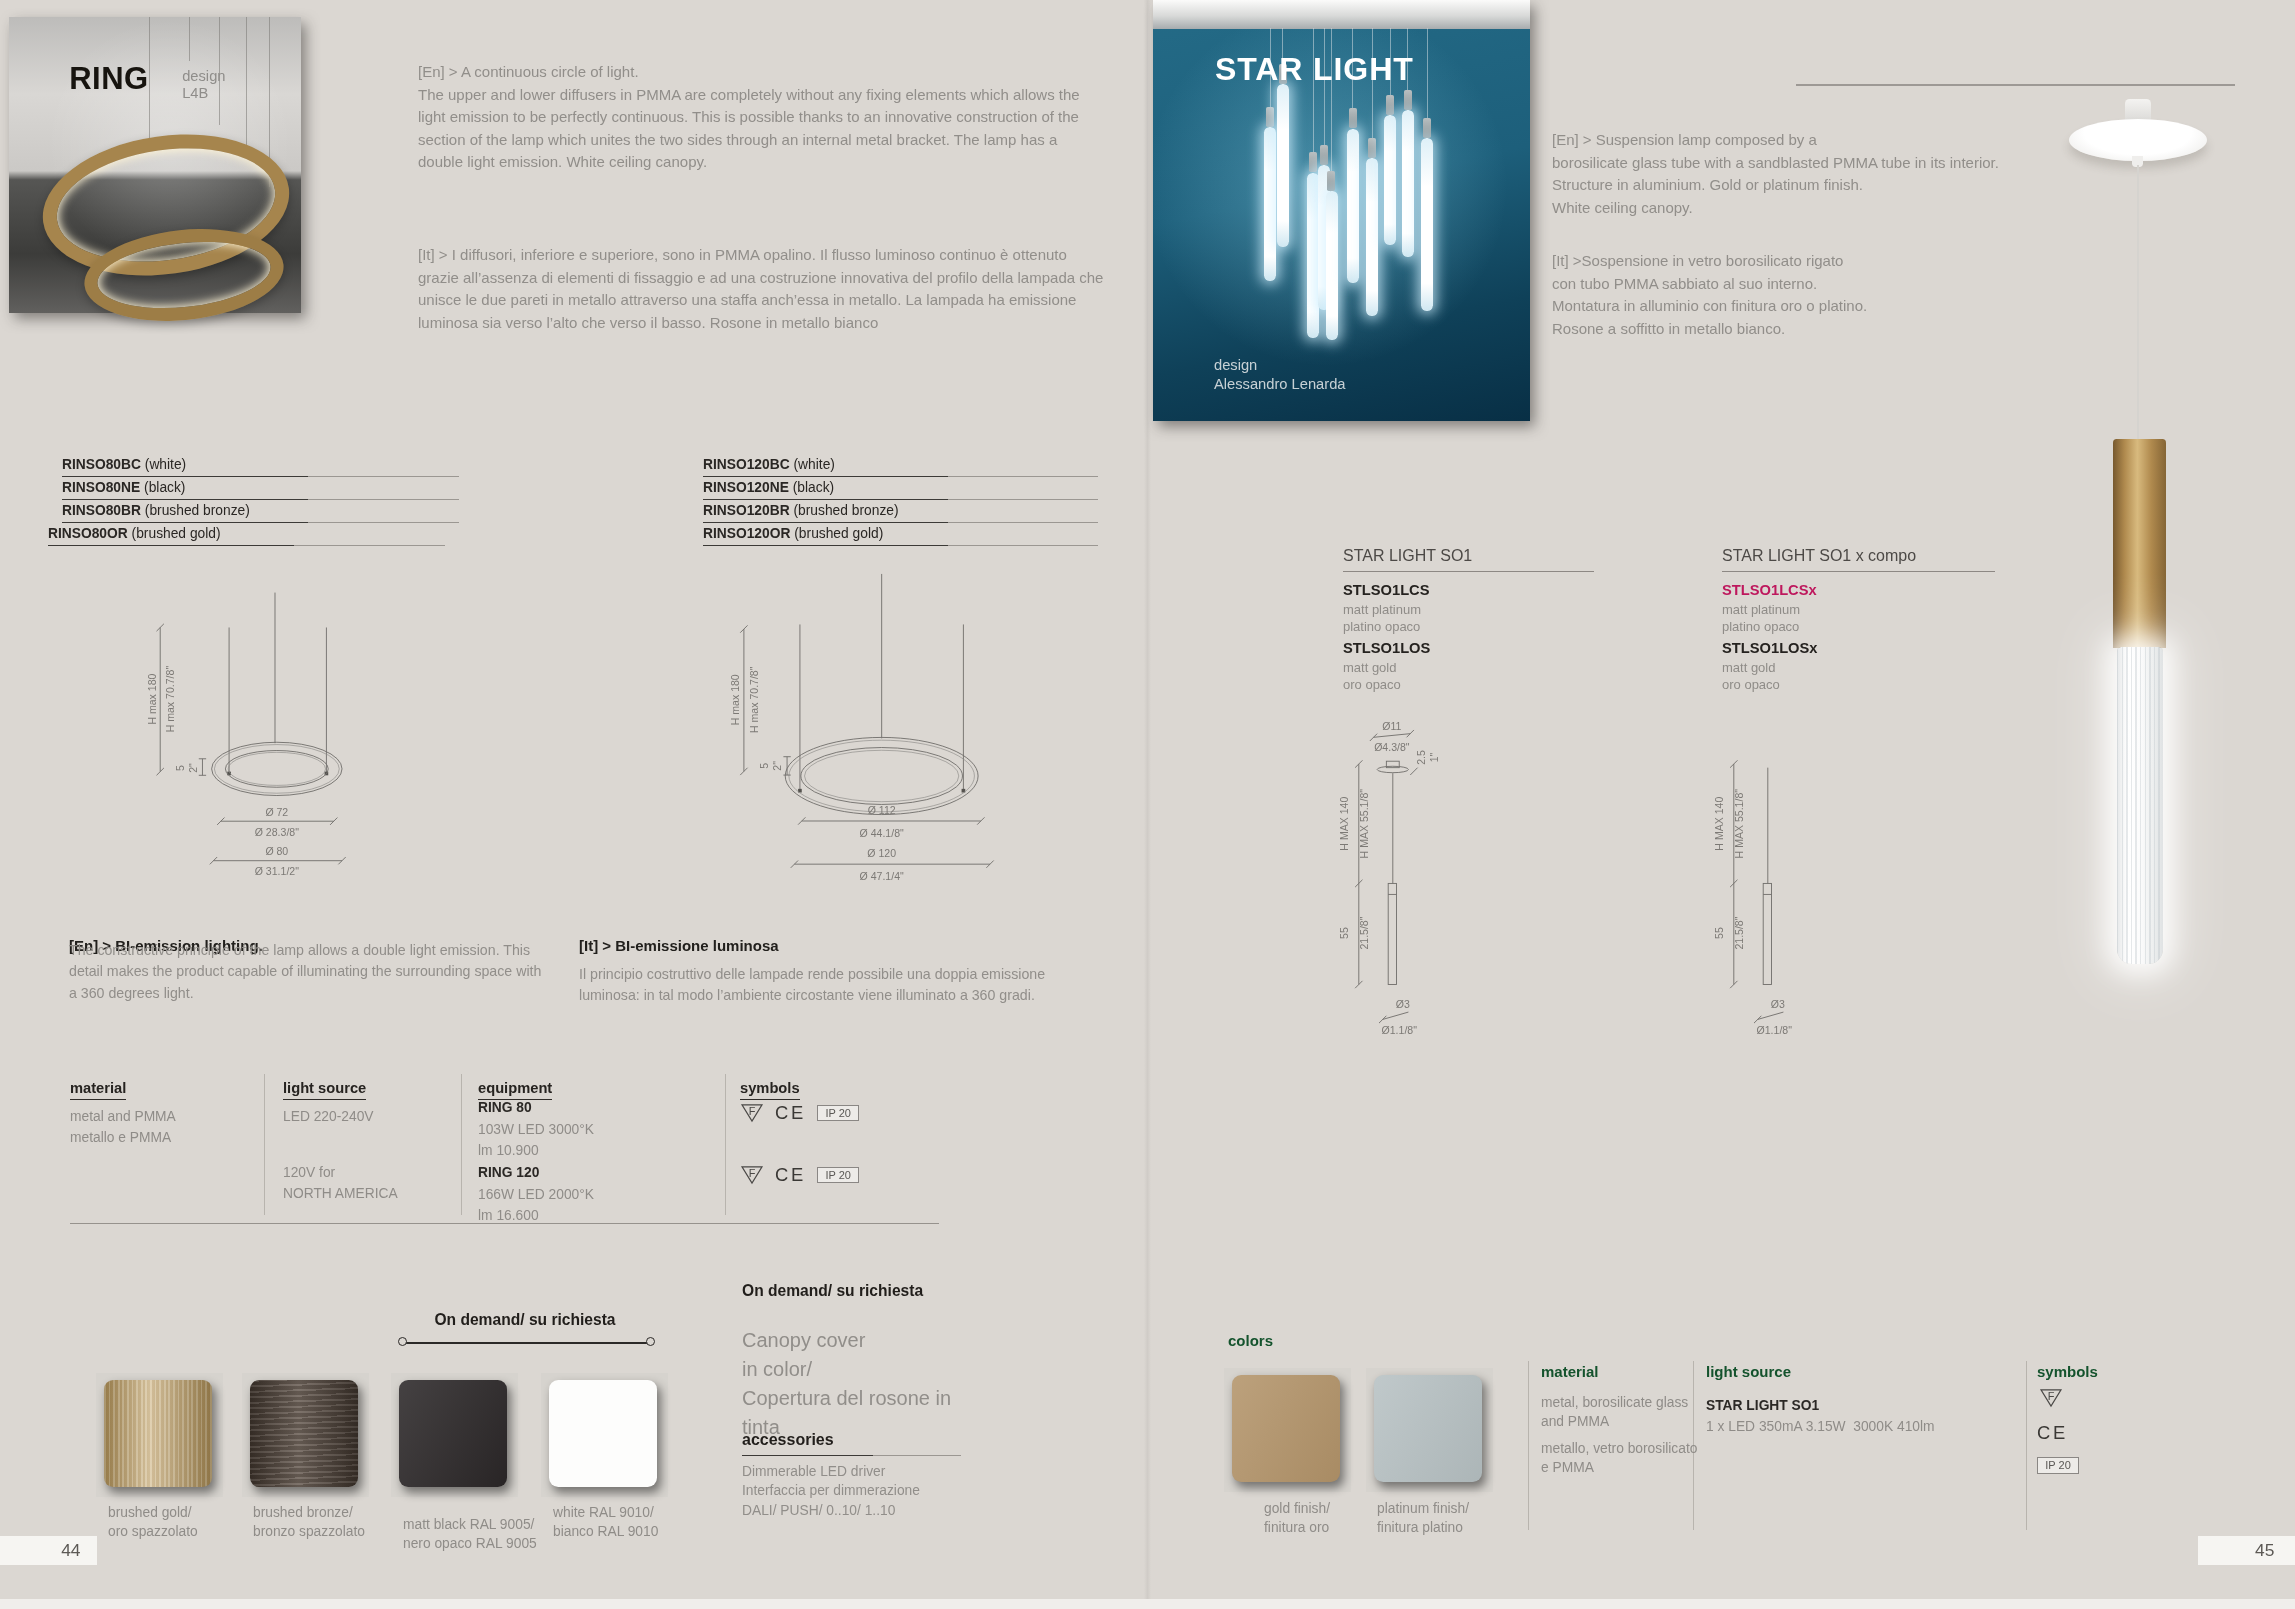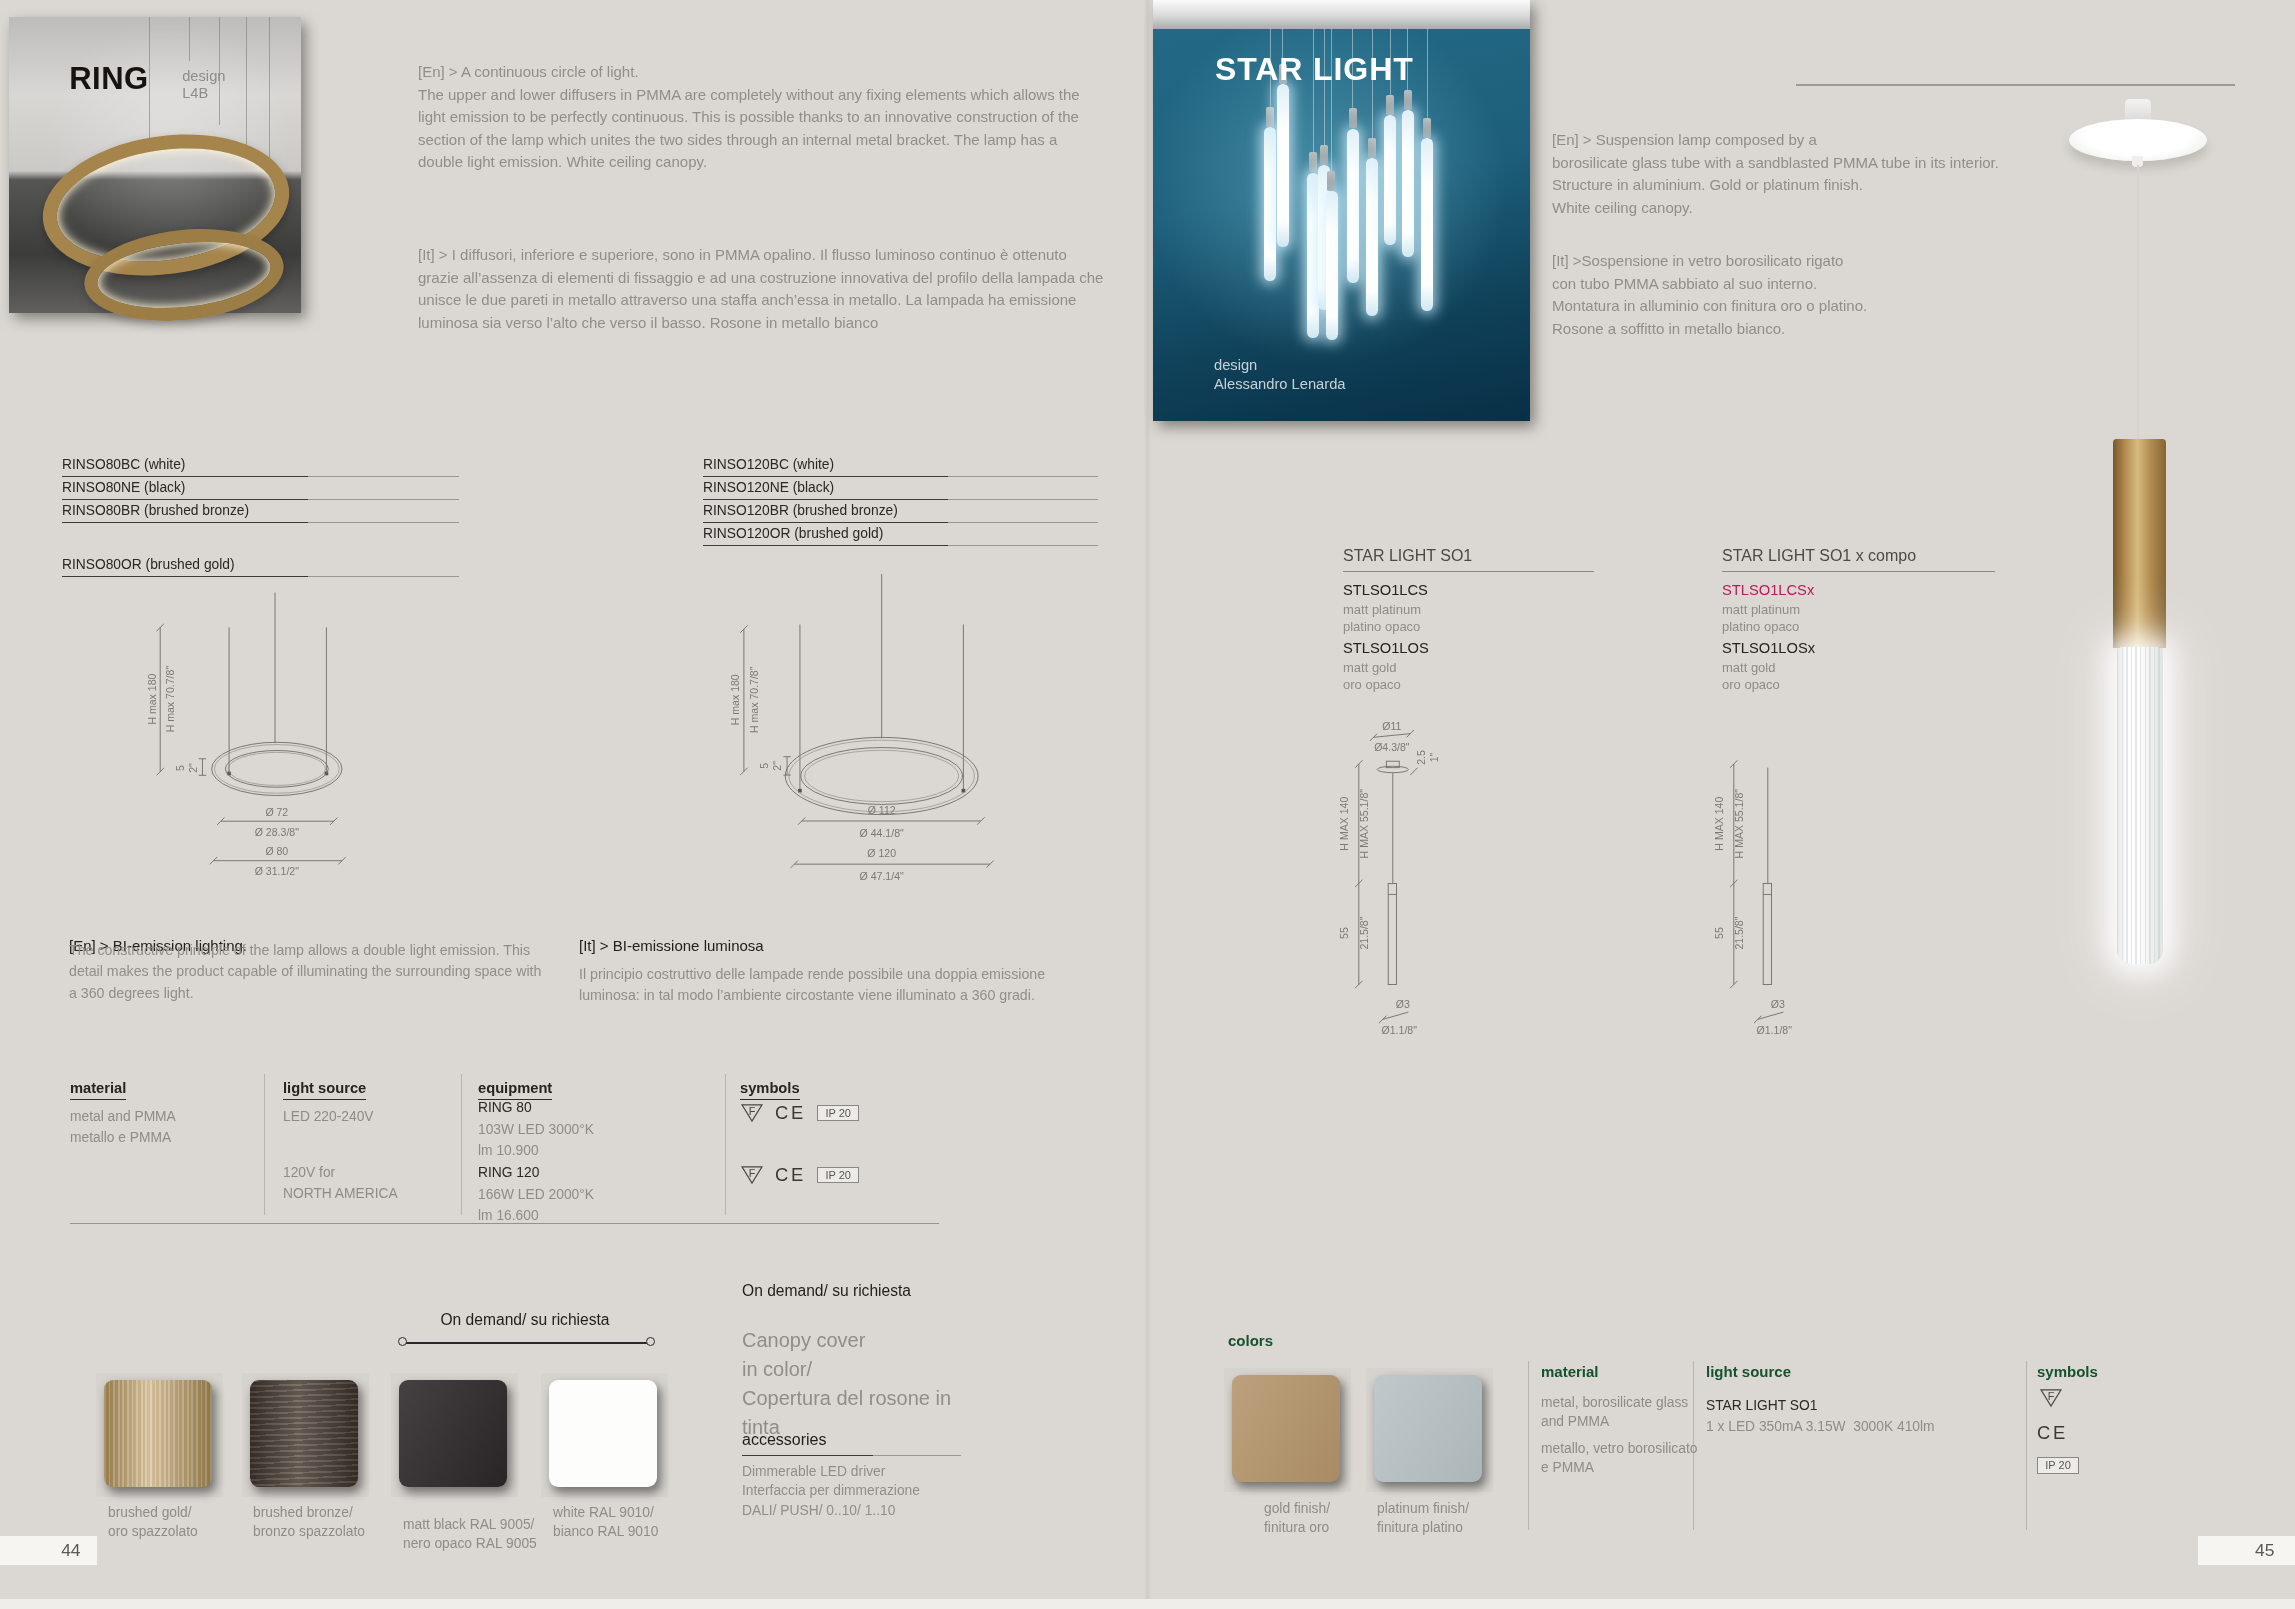--- a/index.html
+++ b/index.html
@@ -1,21 +1,21 @@
 <!DOCTYPE html>
 <html style="font-size:14.7px"><head>
 <meta charset="utf-8">
 <style>
   html,body{margin:0;padding:0;}
   body{width:2296px;height:1610px;position:relative;background:#dbd7d2;
        font-family:"Liberation Sans", sans-serif;overflow:hidden;color:#2a2724;}
   .abs{position:absolute;}
   .pre{white-space:pre-line;}
   .gray{color:#8f8c88;}
-  .b{font-weight:normal;}
+  .b{font-weight:bold;}
   .desc{font-size:15px;line-height:1.5;color:#918e8a;}
   .photo{box-shadow:4.6px 6.4px 13px rgba(40,38,35,.5);}
   
   .ring-photo{background:
      radial-gradient(circle at 55% 42%, rgba(255,255,255,.28), rgba(255,255,255,0) 52%),
      linear-gradient(180deg,#bdbcba 0%,#d9d7d4 26%,#cbc9c6 52%,#565654 55%,#3c3c3a 80%,#61605e 100%);}
   .gold-ring{position:absolute;border-radius:50%;
      box-shadow:inset 0 0 9.2px 1.8px rgba(255,244,214,.95), 0 3.7px 9.2px rgba(0,0,0,.25);}
   .wire{position:absolute;width:0.9px;background:rgba(120,118,114,.55);}
   
@@ -96,21 +96,21 @@
   <span>(white)</span><span class="line"></span>
 </div>
 <div class="code-row" style="left:62px;top:480px;width:397px;">
   <span class="b">RINSO80NE</span>
   <span>(black)</span><span class="line"></span>
 </div>
 <div class="code-row" style="left:62px;top:503px;width:397px;">
   <span class="b">RINSO80BR</span>
   <span>(brushed bronze)</span><span class="line"></span>
 </div>
-<div class="code-row" style="left:62px;top:526px;width:397px;margin-top:31px;">
+<div class="code-row" style="left:48px;top:526px;width:397px;">
   <span class="b">RINSO80OR</span>
   <span>(brushed gold)</span><span class="line"></span>
 </div>
 
 <div class="code-row" style="left:703px;top:457px;width:395px;">
   <span class="b">RINSO120BC</span>
   <span>(white)</span><span class="line"></span>
 </div>
 <div class="code-row" style="left:703px;top:480px;width:395px;">
   <span class="b">RINSO120NE</span>

